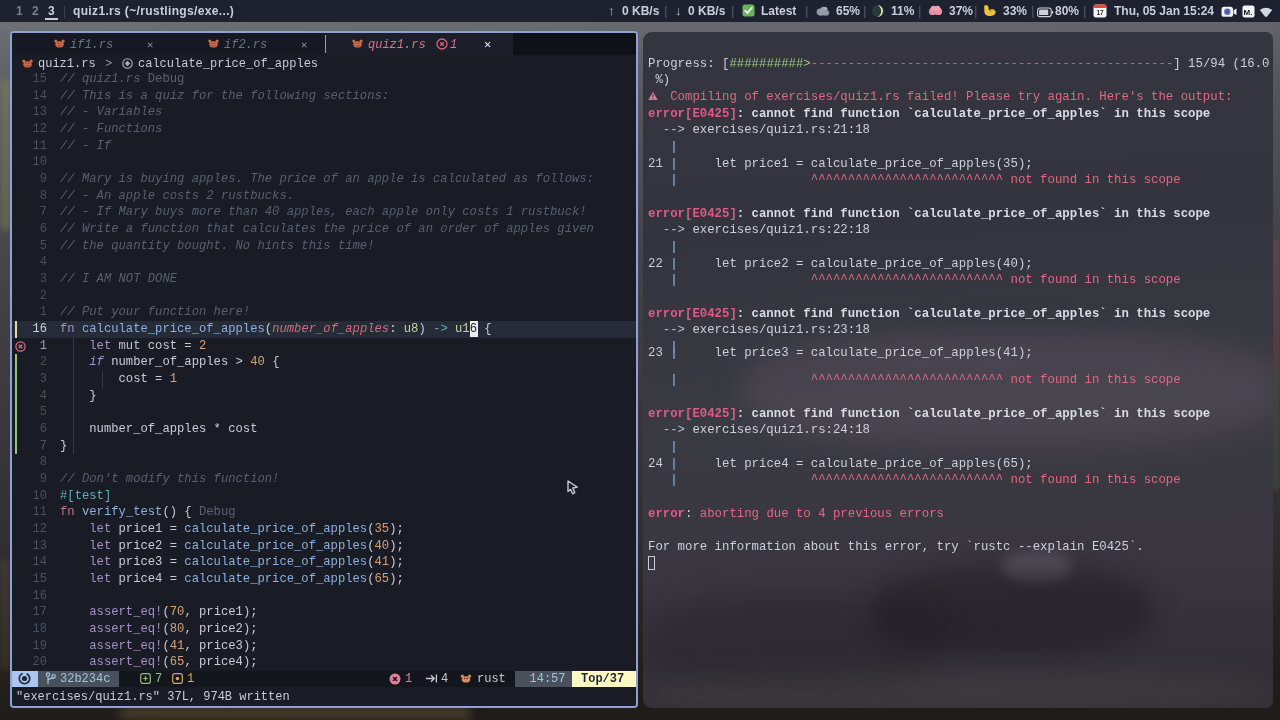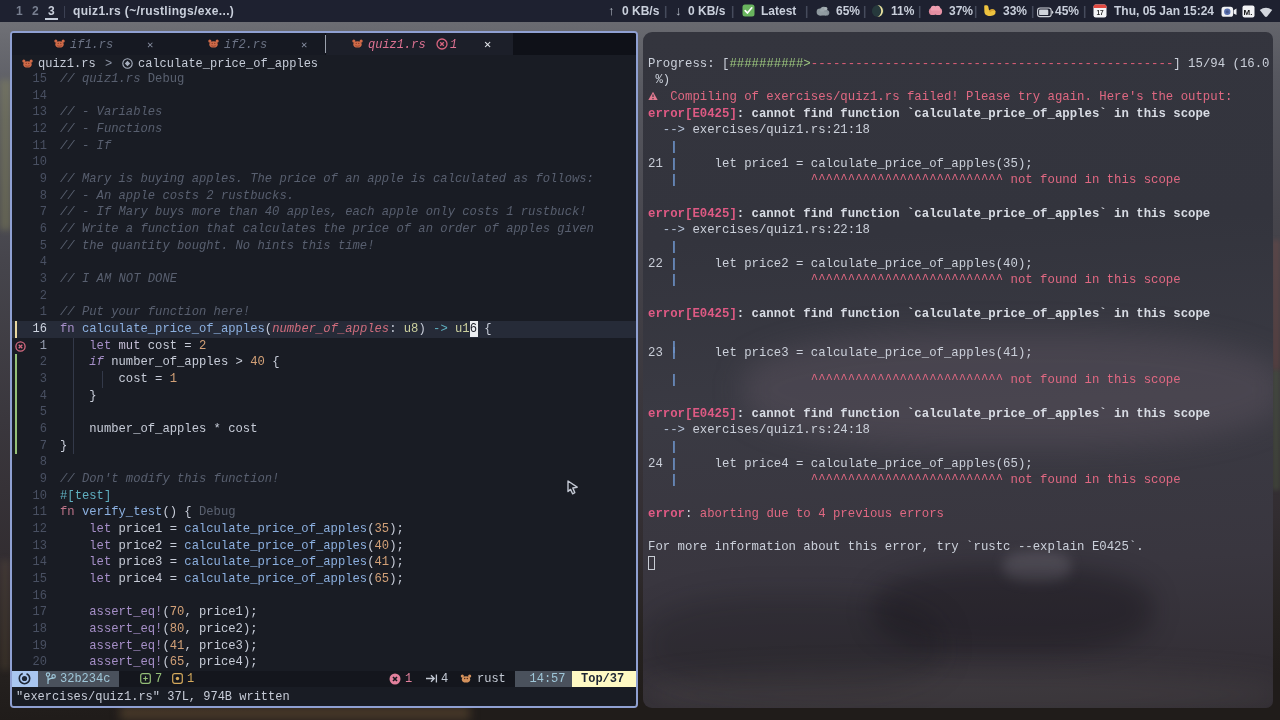--- a/index.html
+++ b/index.html
@@ -140,21 +140,21 @@
         <path d="M2.2 1.2 Q1.2 1 1.2 2.6 L1.4 8.2 Q1.5 10.6 4 11.4 Q7.5 12.6 10.6 11.2 Q13 10 12.6 7.6 Q12.2 5.4 9.8 5.2 Q7.6 5.1 6.6 6.6 Q5.6 5.8 5.5 3.4 Q5.4 1.6 4 1.3 Z" fill="#eec33f"></path>
         <path d="M6.6 6.6 Q7.6 5.1 9.8 5.2 Q12.2 5.4 12.6 7.6 Q11 6.4 9 6.9 Q7.4 7.4 6.9 8.6 Q6.3 7.4 6.6 6.6 Z" fill="#d9a32c"></path>
       </svg></div>
 <div class="mtx" style="left:1003px">33%</div>
 <div class="mtx" style="left:1031px"><span class="msep">|</span></div>
 <div class="mic" style="left:1037px;top:5px"><svg width="17" height="11" viewBox="0 0 17 11">
         <rect x="0.6" y="1" width="13.6" height="8.6" rx="2.4" fill="none" stroke="#cfd3da" stroke-width="1.1"></rect>
         <rect x="2.1" y="2.5" width="9.2" height="5.6" rx="1.2" fill="#cfd3da"></rect>
         <path d="M15 3.6 Q16.3 4.3 16.3 5.3 Q16.3 6.3 15 7 Z" fill="#cfd3da"></path>
       </svg></div>
-<div class="mtx" style="left:1055px">45%</div>
+<div class="mtx" style="left:1055px">80%</div>
 <div class="mtx" style="left:1083px"><span class="msep">|</span></div>
 <div class="mic" style="left:1093px;top:4px"><svg width="14" height="14" viewBox="0 0 14 14">
         <rect x="0.5" y="0.5" width="13" height="13" rx="2.2" fill="#f4f5f7"></rect>
         <path d="M0.5 2.7 A2.2 2.2 0 0 1 2.7 0.5 L11.3 0.5 A2.2 2.2 0 0 1 13.5 2.7 L13.5 4 L0.5 4 Z" fill="#e14a41"></path>
         <text x="7" y="11.2" font-family="Liberation Sans" font-size="6.5" font-weight="bold" fill="#2a2a2a" text-anchor="middle">17</text>
       </svg></div>
 <div class="mtx" style="left:1114px">Thu, 05 Jan 15:24</div>
 <div class="mic" style="left:1221px;top:5px"><svg width="16" height="12" viewBox="0 0 16 12">
         <rect x="0.5" y="0.8" width="11.6" height="10" rx="2.6" fill="#f0f1f4"></rect>
         <circle cx="6.3" cy="5.8" r="3.2" fill="#5a70ae"></circle>
@@ -230,21 +230,21 @@
   <svg width="11" height="11" viewBox="0 0 11 11" style="position:absolute;left:110px;top:3px">
         <circle cx="5.5" cy="5.5" r="4.7" fill="none" stroke="#a8b0bf" stroke-width="1.1"></circle>
         <rect x="3.6" y="3.6" width="3.8" height="3.8" fill="#a8b0bf" transform="rotate(45 5.5 5.5)"></rect>
       </svg>
   <span style="position:absolute;left:126px">calculate_price_of_apples</span>
 </div>
 <div class="codearea">
 <div class="guide" style="left:61.3px;top:266.8px;height:116.7px"></div>
 <div class="guide" style="left:89.8px;top:300.1px;height:16.7px"></div>
 <div class="crow" style="top:0.00px"><span class="num">15</span><span class="codetext"><span class="cm">// quiz1.rs </span><span class="hint">Debug</span></span></div>
-<div class="crow" style="top:16.67px"><span class="num">14</span></div>
+<div class="crow" style="top:16.67px"><span class="num">14</span><span class="codetext"><span class="cm">// This is a quiz for the following sections:</span></span></div>
 <div class="crow" style="top:33.33px"><span class="num">13</span><span class="codetext"><span class="cm">// - Variables</span></span></div>
 <div class="crow" style="top:50.00px"><span class="num">12</span><span class="codetext"><span class="cm">// - Functions</span></span></div>
 <div class="crow" style="top:66.67px"><span class="num">11</span><span class="codetext"><span class="cm">// - If</span></span></div>
 <div class="crow" style="top:83.34px"><span class="num">10</span></div>
 <div class="crow" style="top:100.00px"><span class="num"> 9</span><span class="codetext"><span class="cm">// Mary is buying apples. The price of an apple is calculated as follows:</span></span></div>
 <div class="crow" style="top:116.67px"><span class="num"> 8</span><span class="codetext"><span class="cm">// - An apple costs 2 rustbucks.</span></span></div>
 <div class="crow" style="top:133.34px"><span class="num"> 7</span><span class="codetext"><span class="cm">// - If Mary buys more than 40 apples, each apple only costs 1 rustbuck!</span></span></div>
 <div class="crow" style="top:150.00px"><span class="num"> 6</span><span class="codetext"><span class="cm">// Write a function that calculates the price of an order of apples given</span></span></div>
 <div class="crow" style="top:166.67px"><span class="num"> 5</span><span class="codetext"><span class="cm">// the quantity bought. No hints this time!</span></span></div>
 <div class="crow" style="top:183.34px"><span class="num"> 4</span></div>
@@ -351,20 +351,21 @@
 <div class="trow" style="top:100.00px"><span class="tn">21</span><span class="tpe"> | </span><span class="tw">    let price1 = calculate_price_of_apples(35);</span></div>
 <div class="trow" style="top:116.67px"><span class="tpe">   |</span><span class="tp">                  ^^^^^^^^^^^^^^^^^^^^^^^^^^ not found in this scope</span></div>
 <div class="trow" style="top:133.34px"></div>
 <div class="trow" style="top:150.00px"><span class="tpb">error[E0425]</span><span class="tb">: cannot find function `calculate_price_of_apples` in this scope</span></div>
 <div class="trow" style="top:166.67px"><span class="tar">  --&gt; </span><span class="tw">exercises/quiz1.rs:22:18</span></div>
 <div class="trow" style="top:183.34px"><span class="tpe">   |</span></div>
 <div class="trow" style="top:200.00px"><span class="tn">22</span><span class="tpe"> | </span><span class="tw">    let price2 = calculate_price_of_apples(40);</span></div>
 <div class="trow" style="top:216.67px"><span class="tpe">   |</span><span class="tp">                  ^^^^^^^^^^^^^^^^^^^^^^^^^^ not found in this scope</span></div>
 <div class="trow" style="top:233.34px"></div>
 <div class="trow" style="top:250.01px"><span class="tpb">error[E0425]</span><span class="tb">: cannot find function `calculate_price_of_apples` in this scope</span></div>
+<div class="trow" style="top:266.67px"><span class="tar">  --&gt; </span><span class="tw">exercises/quiz1.rs:23:18</span></div>
 <div class="trow" style="top:283.34px"><span class="tpe">   |</span></div>
 <div class="trow" style="top:289px"><span class="tn">23</span><span class="tpe"> | </span><span class="tw">    let price3 = calculate_price_of_apples(41);</span></div>
 <div class="trow" style="top:316.67px"><span class="tpe">   |</span><span class="tp">                  ^^^^^^^^^^^^^^^^^^^^^^^^^^ not found in this scope</span></div>
 <div class="trow" style="top:333.34px"></div>
 <div class="trow" style="top:350.01px"><span class="tpb">error[E0425]</span><span class="tb">: cannot find function `calculate_price_of_apples` in this scope</span></div>
 <div class="trow" style="top:366.67px"><span class="tar">  --&gt; </span><span class="tw">exercises/quiz1.rs:24:18</span></div>
 <div class="trow" style="top:383.34px"><span class="tpe">   |</span></div>
 <div class="trow" style="top:400.01px"><span class="tn">24</span><span class="tpe"> | </span><span class="tw">    let price4 = calculate_price_of_apples(65);</span></div>
 <div class="trow" style="top:416.68px"><span class="tpe">   |</span><span class="tp">                  ^^^^^^^^^^^^^^^^^^^^^^^^^^ not found in this scope</span></div>
 <div class="trow" style="top:433.34px"></div>

